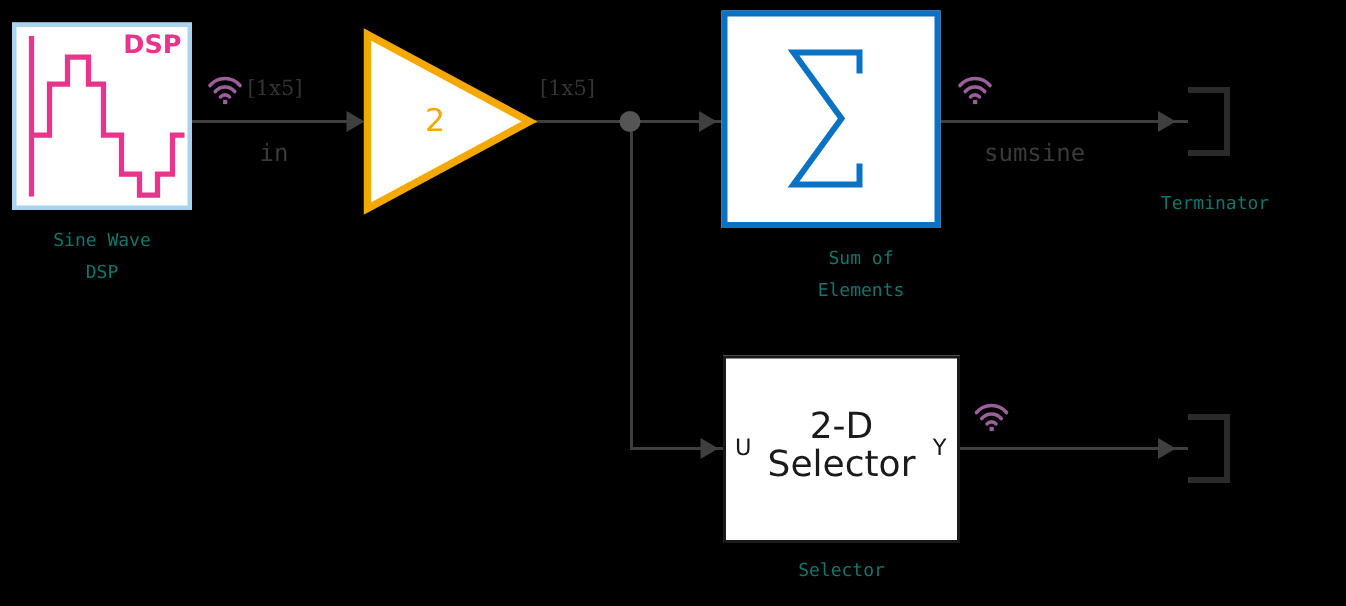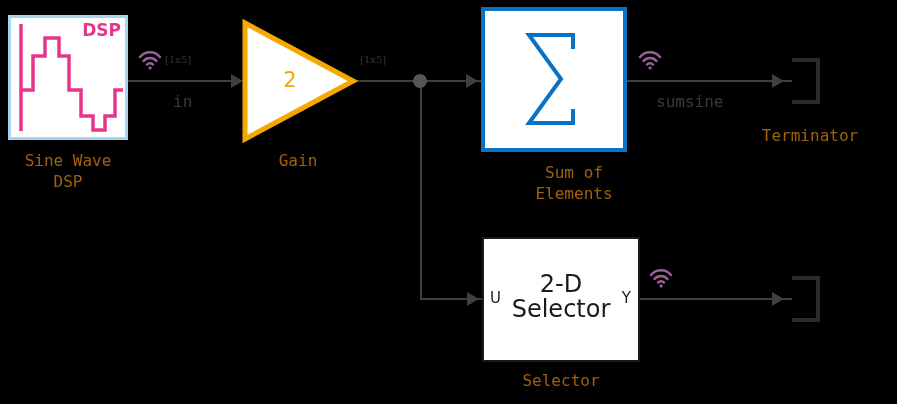--- a/index.html
+++ b/index.html
@@ -15,23 +15,23 @@
     overflow: hidden;
     font-family: "DejaVu Sans Mono", "Liberation Mono", monospace;
   }
 
   
   .abs { position: absolute; }
 
   
   .blk-label {
     position: absolute;
-    color: #a16207;
+    color: #0f766e;
     font-family: "DejaVu Sans Mono", "Liberation Mono", monospace;
-    font-size: 16px;
+    font-size: 12px;
     line-height: 21px;
     text-align: center;
     white-space: pre-line;
     letter-spacing: 0px;
   }
 
   
   .sig-label {
     position: absolute;
     color: #3a3a3a;
@@ -39,21 +39,21 @@
     font-size: 16px;
     line-height: 19px;
     white-space: nowrap;
   }
 
   
   .dim-label {
     position: absolute;
     color: #333333;
     font-family: "DejaVu Serif", "Liberation Serif", serif;
-    font-size: 10px;
+    font-size: 14px;
     line-height: 13px;
     white-space: nowrap;
   }
 
   
   .wire-h {
     position: absolute;
     height: 2px;
     background: #3f3f3f;
   }
@@ -189,21 +189,20 @@
     </svg>
     <div class="sine-dsp-text" style="right:4px; top:4px;">DSP</div>
   </div>
   <div class="blk-label" style="left:-12px; top:150px; width:160px;">Sine Wave
 DSP</div>
 
   <svg class="abs" style="left:240px; top:18px;" width="118" height="126" viewBox="0 0 118 126">
     <polygon points="5,5 5,121 113,63" fill="#ffffff" stroke="#f5a800" stroke-width="5" stroke-linejoin="miter"></polygon>
   </svg>
   <div class="gain-value" style="left:270px; top:70px; width:40px;">2</div>
-  <div class="blk-label" style="left:238px; top:150px; width:120px;">Gain</div>
 
   <div class="sum-block" style="left:481px; top:7px; width:146px; height:145px;">
     <svg width="138" height="137" viewBox="0 0 138 137" style="display:block;">
       <path d="M 88 38 L 88 24 L 44 24 L 76 68 L 44 112 L 88 112 L 88 98" stroke="#0a72c4" stroke-width="4" fill="none" stroke-linejoin="miter" stroke-linecap="butt"></path>
     </svg>
   </div>
   <div class="blk-label" style="left:494px; top:162px; width:160px;">Sum of
 Elements</div>
 
   <div class="selector-block" style="left:482px; top:237px; width:158px; height:125px;">

